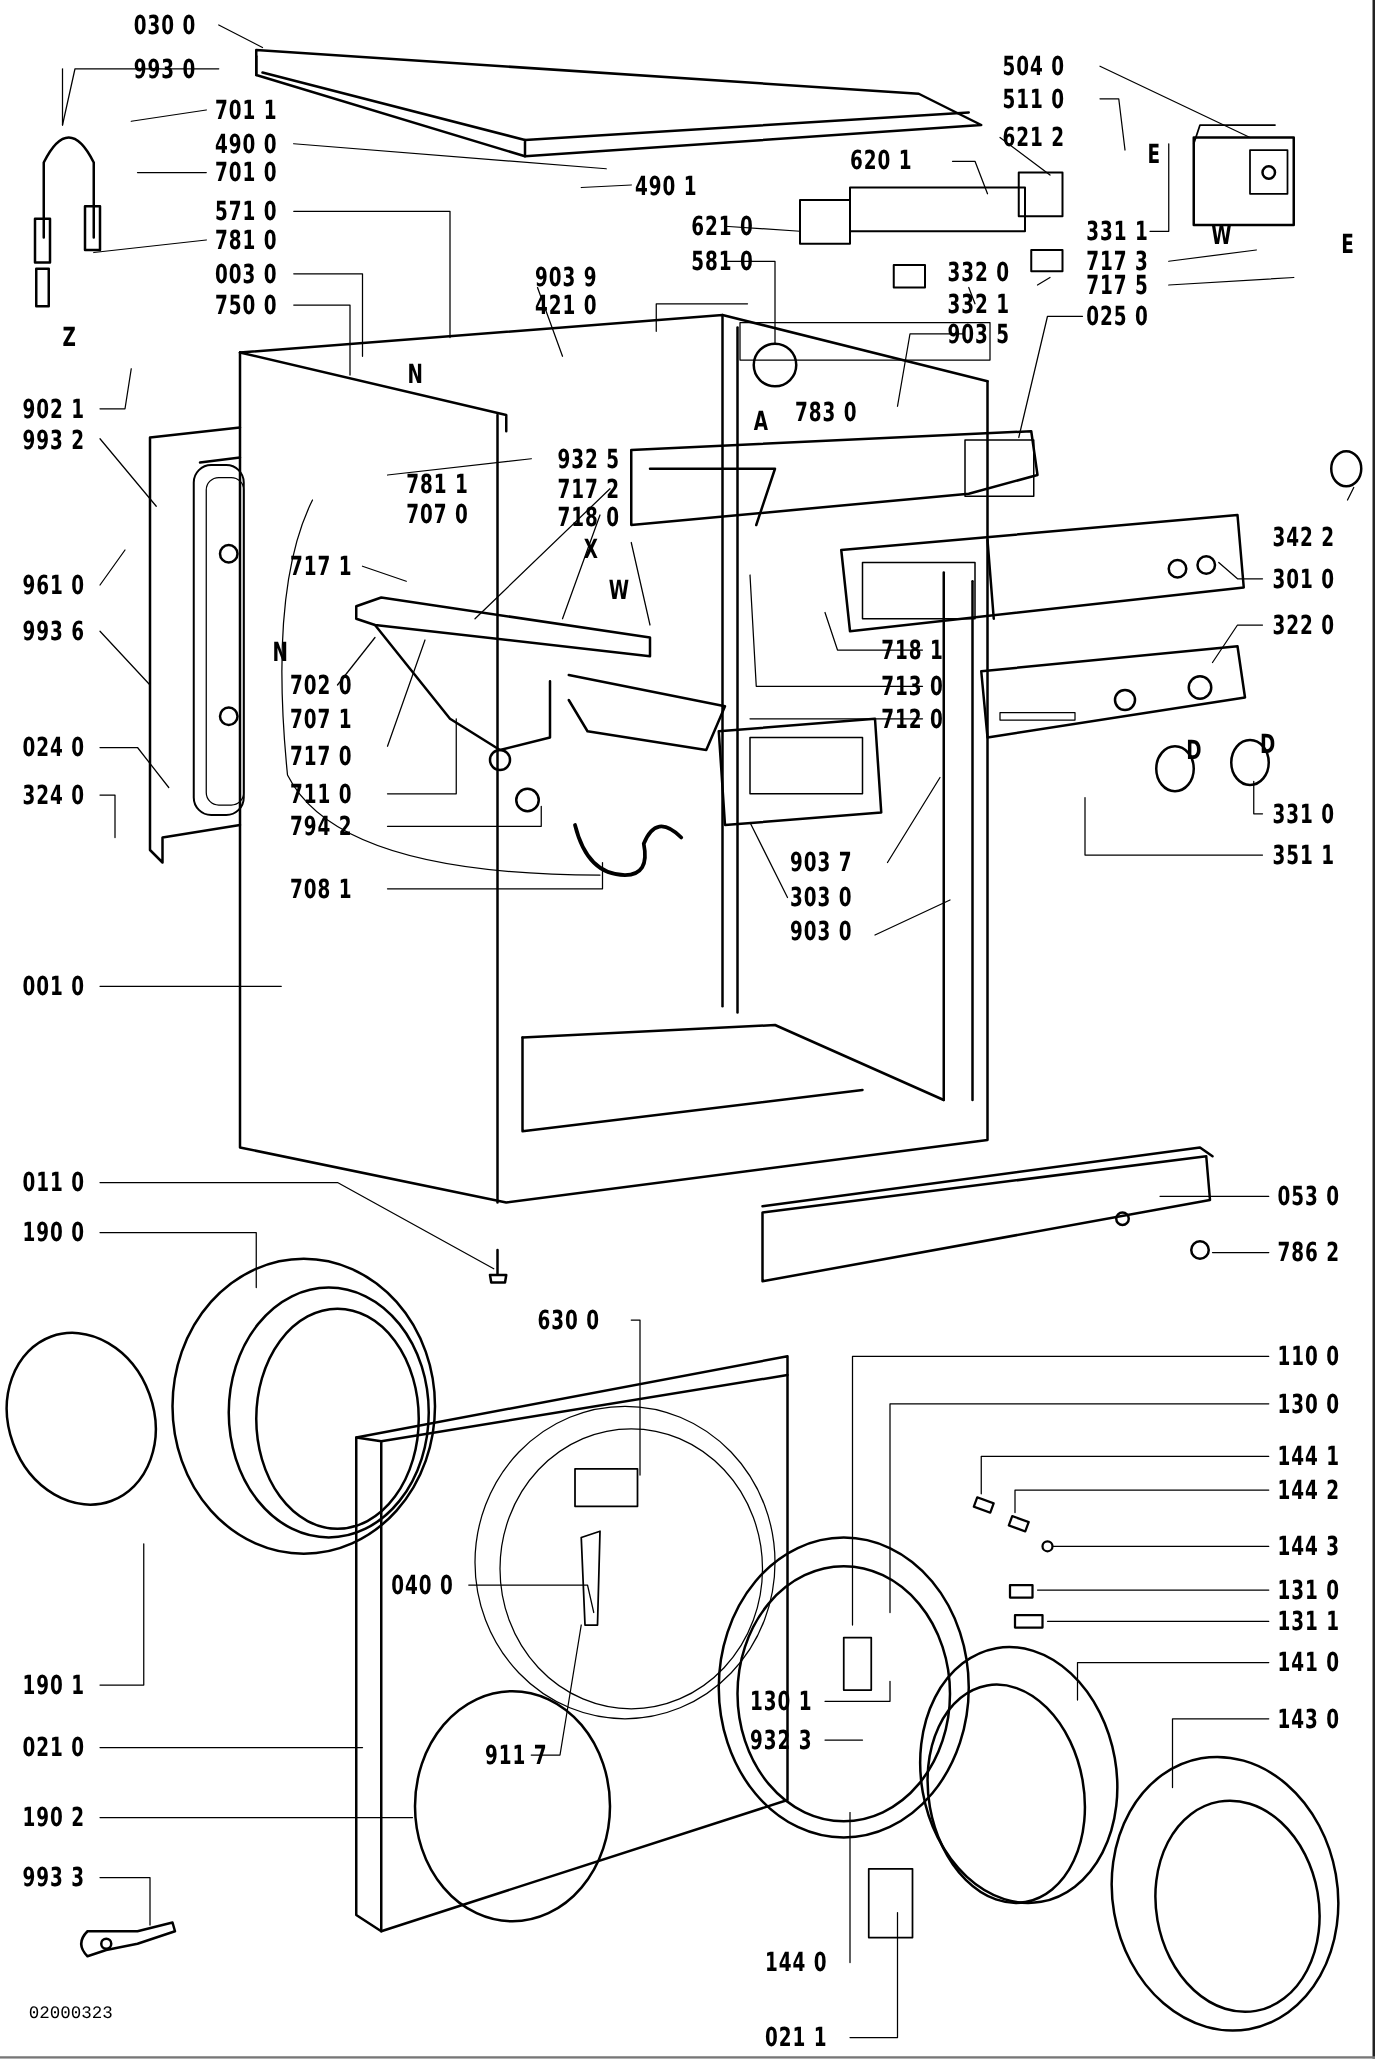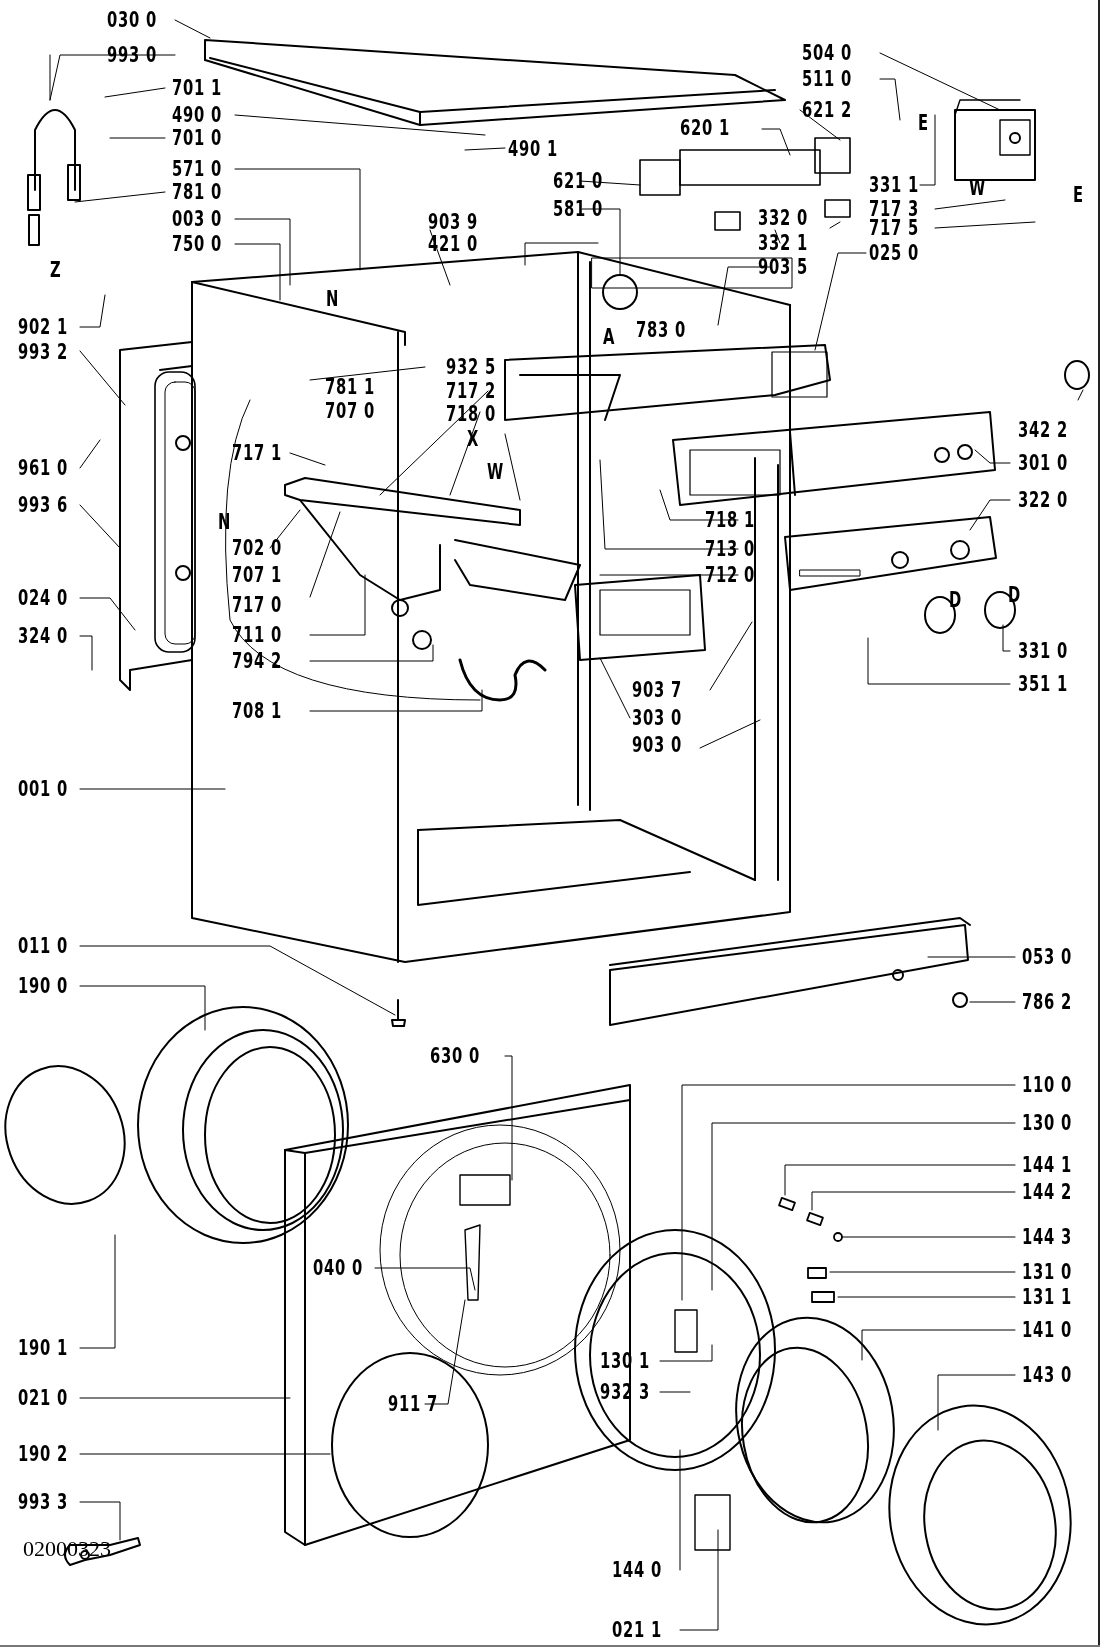--- a/index.html
+++ b/index.html
@@ -2,22 +2,22 @@
 <html><head>
 <meta charset="utf-8">
 <style>
   html, body { margin:0; padding:0; background:#fff; }
   body { width:1100px; height:1647px; position:relative; overflow:hidden;
          font-family:"Liberation Sans Narrow","Liberation Sans", sans-serif; }
   #stage { position:absolute; left:0; top:0; width:1100px; height:1647px; }
   .lbl { position:absolute; font-family:"DejaVu Sans Condensed","DejaVu Sans", sans-serif;
          font-weight:bold; font-size:21px; color:#000; letter-spacing:1px; white-space:pre;
          line-height:24px; transform:scaleX(0.78); transform-origin:left center; }
-  .code { position:absolute; left:23px; top:1536px; font-family:Liberation Serif, serif;
-          font-size:22px; color:#000; }
+  .code { position:absolute; left:23px; top:1603px; font-family:Liberation Mono, monospace;
+          font-size:14px; color:#000; }
   .frame-r { position:absolute; left:1098px; top:0; width:2px; height:1647px; background:#222; }
   .frame-b { position:absolute; left:0; top:1645px; width:1100px; height:2px; background:#777; }
   svg { position:absolute; left:0; top:0; }
 </style>
 </head>
 <body>
 
 <div id="stage">
 <svg width="1100" height="1647" viewBox="0 0 1100 1647" fill="none" stroke="#000" stroke-width="1.4" stroke-linejoin="round" stroke-linecap="round">
 

